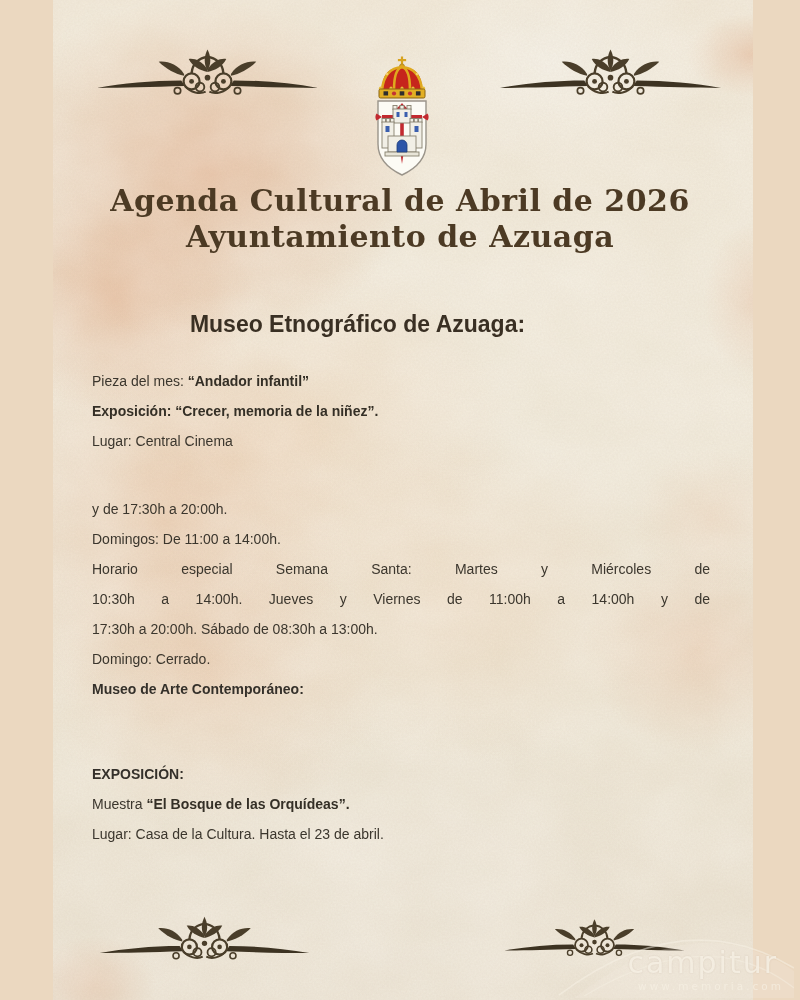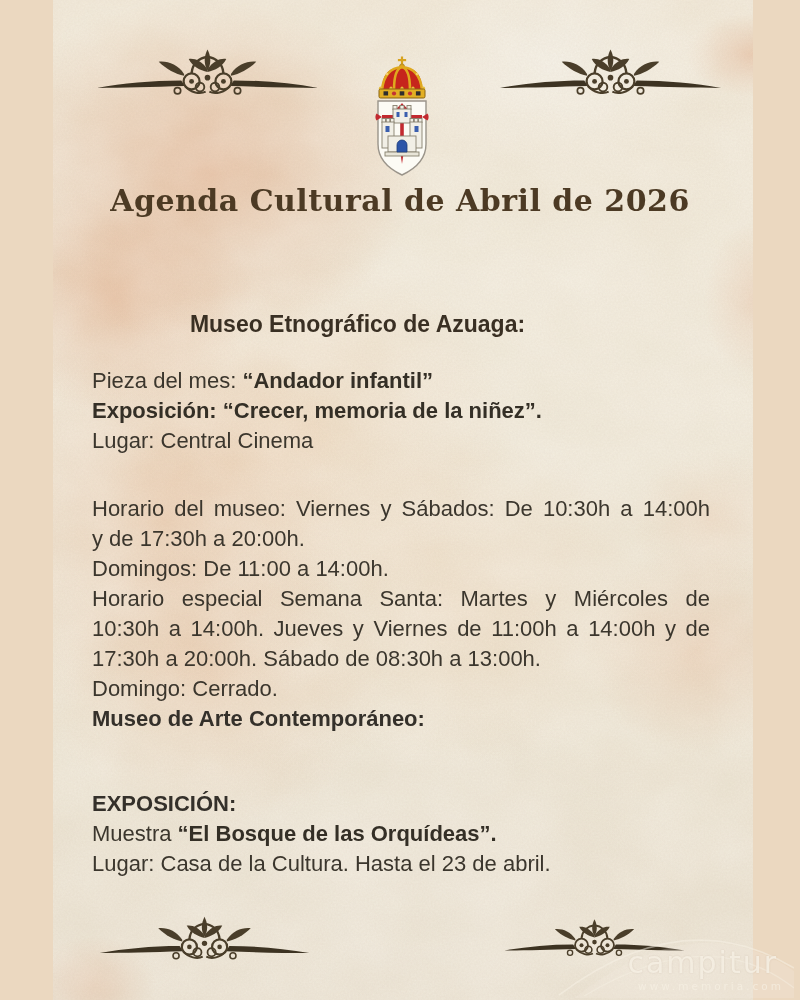--- a/index.html
+++ b/index.html
@@ -42,21 +42,21 @@
     letter-spacing:0.5px;
   }
   .title .tline{display:block;}
   .mheading{
     position:absolute;left:0;top:311px;width:715px;margin:0;
     text-align:center;font-size:23px;font-weight:bold;color:#392f23;
     font-family:"Liberation Sans", sans-serif;
   }
   .bodytext{
     position:absolute;left:92px;top:366px;width:618px;
-    font-size:22px;line-height:30px;color:#3b362d;
+    font-size:14px;line-height:30px;color:#3b362d;
   }
   .bodytext p{margin:0;}
   .p-horarios{margin-top:38px !important;}
   .p-expo{margin-top:55px !important;}
   .line{display:block;}
   .jl{text-align:justify;text-align-last:justify;}
   .b{font-weight:bold;color:#342f26;}
   .hb{font-weight:bold;color:#34302a;}
   
   .watermark{position:absolute;right:6px;bottom:2px;width:250px;height:105px;color:rgba(247,241,229,0.85);}
@@ -200,32 +200,32 @@
           <rect x="46.5" y="56" width="3" height="5"></rect>
         <rect x="27.5" y="70" width="4" height="6"></rect>
           <rect x="56.5" y="70" width="4" height="6"></rect>
       </g>
       <path d="M39,96 v-7 a5,5 0 0 1 10,0 v7 z" fill="#2c55a8" stroke="#1d3c7a" stroke-width="0.8"></path>
     </svg>
   </div>
 
   <h1 class="title">
     <span class="tline">Agenda Cultural de Abril de 2026</span>
+    <span class="tline">Ayuntamiento de Azuaga</span>
   </h1>
 
   <h2 class="mheading">Museo Etnográfico de Azuaga:</h2>
 
   <div class="bodytext">
     <p>
       <span class="line"><span>Pieza del mes: </span><span class="b">“Andador infantil”</span></span>
       <span class="line b">Exposición: “Crecer, memoria de la niñez”.</span>
       <span class="line">Lugar: Central Cinema</span>
     </p>
     <p class="p-horarios">
-      <span class="line jl">Horario del museo: Viernes y Sábados: De 10:30h a 14:00h</span>
       <span class="line">y de 17:30h a 20:00h.</span>
       <span class="line">Domingos: De 11:00 a 14:00h.</span>
       <span class="line jl">Horario especial Semana Santa: Martes y Miércoles de</span>
       <span class="line jl">10:30h a 14:00h. Jueves y Viernes de 11:00h a 14:00h y de</span>
       <span class="line">17:30h a 20:00h. Sábado de 08:30h a 13:00h.</span>
       <span class="line">Domingo: Cerrado.</span>
       <span class="line hb">Museo de Arte Contemporáneo:</span>
     </p>
     <p class="p-expo">
       <span class="line hb">EXPOSICIÓN:</span>

